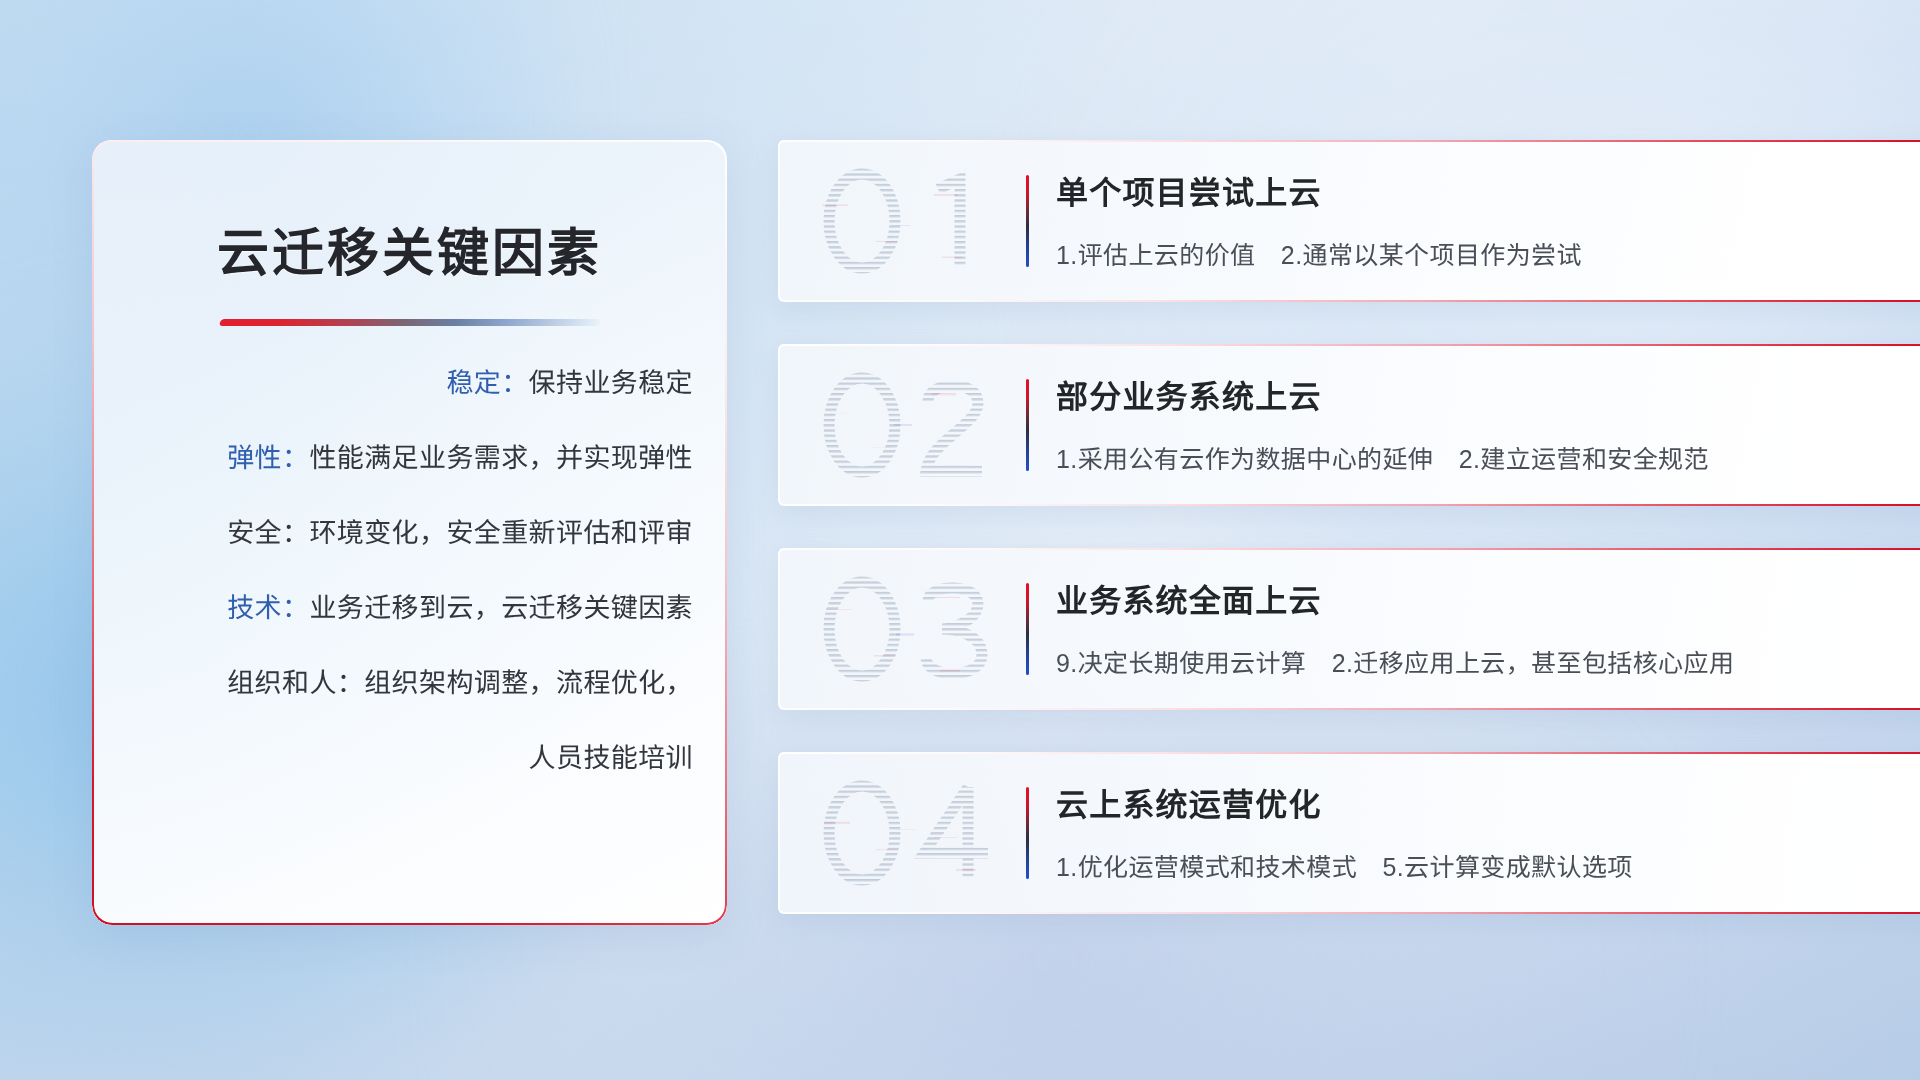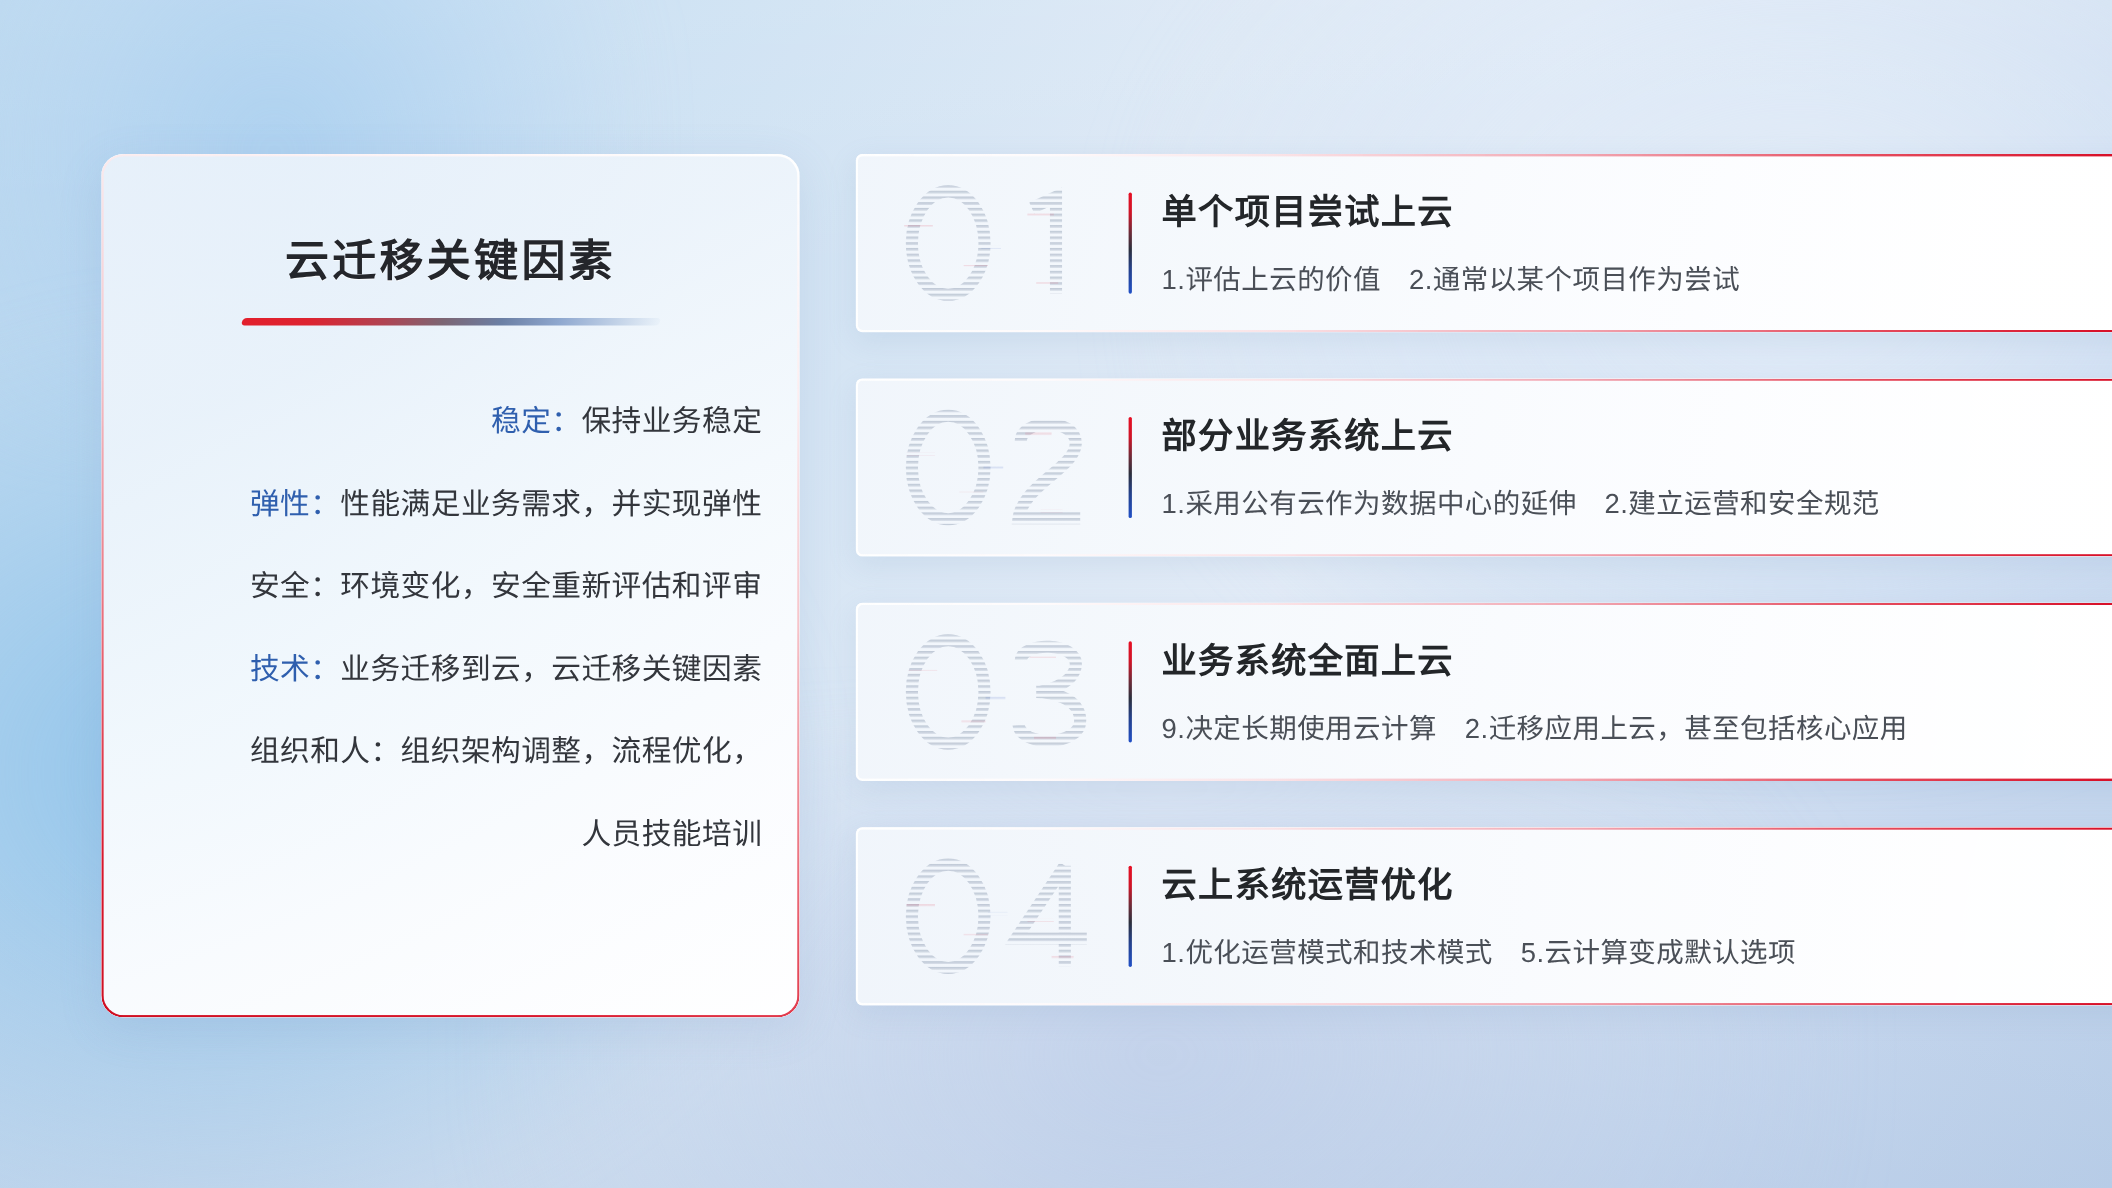--- a/index.html
+++ b/index.html
@@ -142,21 +142,21 @@
   }
 
   .left-title-wrap {
     position: absolute;
     left: 0;
     right: 0;
     top: 48px;
     text-align: center;
   }
   .left-title {
-    font-size: 40px;
+    font-size: 52px;
     font-weight: bold;
     letter-spacing: 3px;
     color: #24262b;
     line-height: 1.18;
     text-shadow: 0 1px 0 rgba(255,255,255,0.7);
   }
   .title-rule {
     margin: 26px auto 0;
     width: 380px;
     height: 7px;

